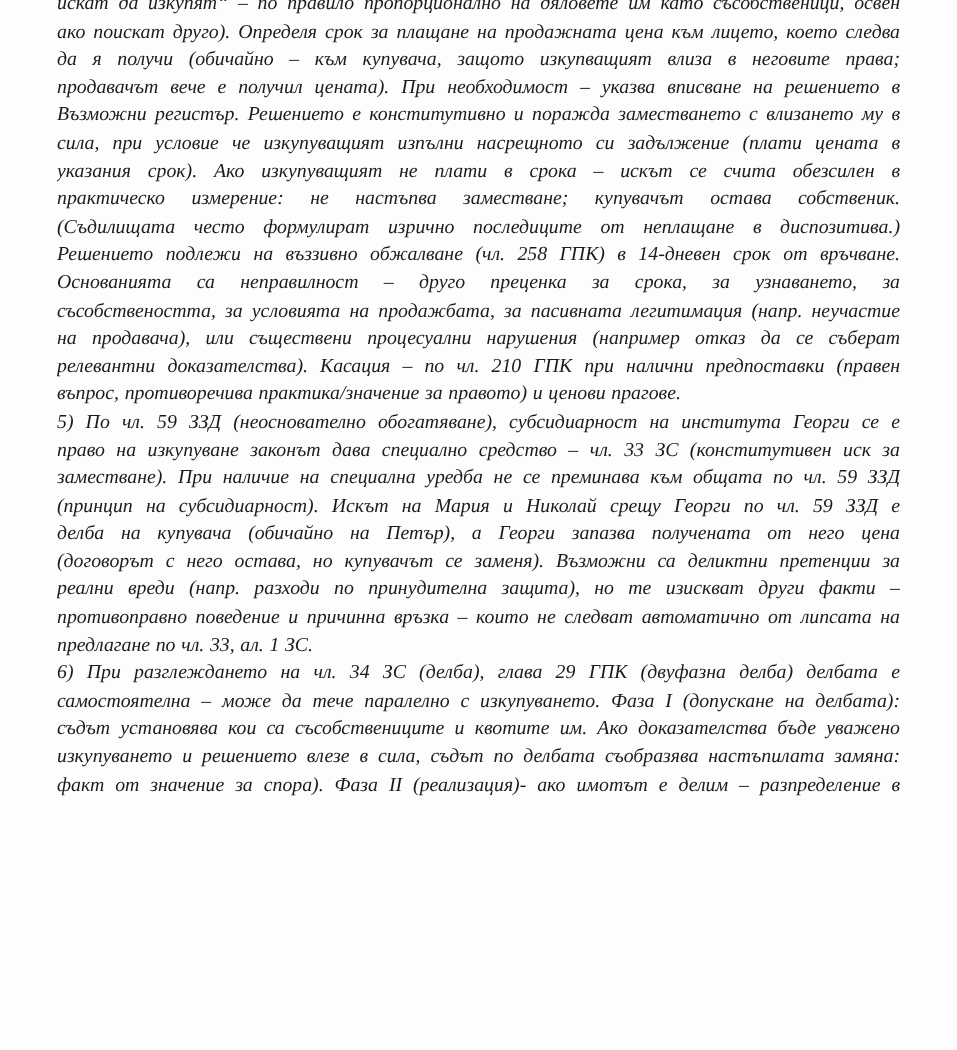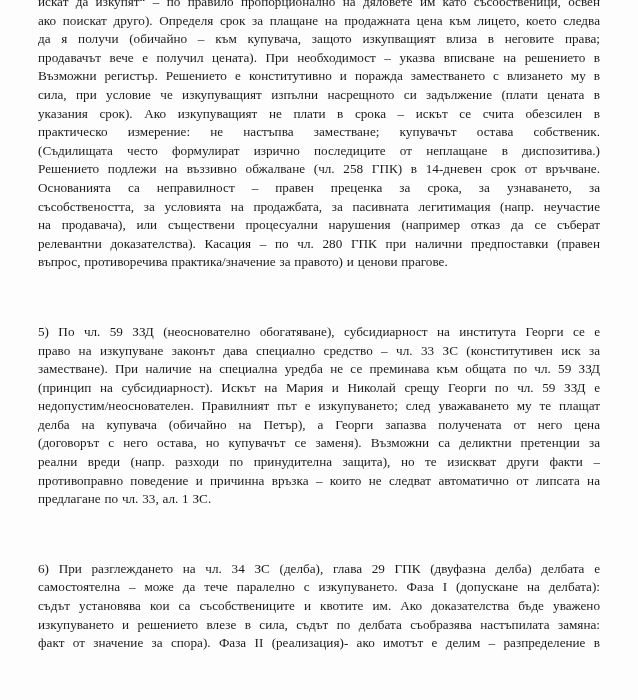--- a/index.html
+++ b/index.html
@@ -4,25 +4,25 @@
 <style>
   html, body { margin: 0; padding: 0; }
   body {
     width: 638px;
     height: 700px;
     overflow: hidden;
     background: #fdfdfd;
     color: #1b1b1b;
     font-family: "Liberation Serif", "DejaVu Serif", serif;
   }
-  .page { width: 638px; height: 656px; overflow: hidden; }
+  .page { width: 638px; height: 656px; overflow: hidden; font-style: italic; }
   .content { padding: 0 38px; }
   .para { font-size: 13.2px; }
   .para:first-child { margin-top: -7px; }
-  .para + .para { margin-top: 51px; }
+  .para + .para { }
   .line {
     line-height: 18.6px;
     height: 18.6px;
     overflow: hidden;
     text-align: justify;
     text-align-last: justify;
     word-spacing: 0.5px;
   }
   .line.last { text-align-last: left; }
 </style>
@@ -35,32 +35,31 @@
         <div class="line">искат да изкупят“ – по правило пропорционално на дяловете им като съсобственици, освен</div>
         <div class="line">ако поискат друго). Определя срок за плащане на продажната цена към лицето, което следва</div>
         <div class="line">да я получи (обичайно – към купувача, защото изкупващият влиза в неговите права;</div>
         <div class="line">продавачът вече е получил цената). При необходимост – указва вписване на решението в</div>
         <div class="line">Възможни регистър. Решението е конститутивно и поражда заместването с влизането му в</div>
         <div class="line">сила, при условие че изкупуващият изпълни насрещното си задължение (плати цената в</div>
         <div class="line">указания срок). Ако изкупуващият не плати в срока – искът се счита обезсилен в</div>
         <div class="line">практическо измерение: не настъпва заместване; купувачът остава собственик.</div>
         <div class="line">(Съдилищата често формулират изрично последиците от неплащане в диспозитива.)</div>
         <div class="line">Решението подлежи на въззивно обжалване (чл. 258 ГПК) в 14-дневен срок от връчване.</div>
-        <div class="line">Основанията са неправилност – правен преценка за срока, за узнаването, за</div>
+        <div class="line">Основанията са неправилност – друго преценка за срока, за узнаването, за</div>
         <div class="line">съсобствеността, за условията на продажбата, за пасивната легитимация (напр. неучастие</div>
         <div class="line">на продавача), или съществени процесуални нарушения (например отказ да се съберат</div>
-        <div class="line">релевантни доказателства). Касация – по чл. 280 ГПК при налични предпоставки (правен</div>
+        <div class="line">релевантни доказателства). Касация – по чл. 210 ГПК при налични предпоставки (правен</div>
         <div class="line last">въпрос, противоречива практика/значение за правото) и ценови прагове.</div>
       </div>
       <div class="para">
         <div class="line">5) По чл. 59 ЗЗД (неоснователно обогатяване), субсидиарност на института Георги се е</div>
         <div class="line">право на изкупуване законът дава специално средство – чл. 33 ЗС (конститутивен иск за</div>
         <div class="line">заместване). При наличие на специална уредба не се преминава към общата по чл. 59 ЗЗД</div>
         <div class="line">(принцип на субсидиарност). Искът на Мария и Николай срещу Георги по чл. 59 ЗЗД е</div>
-        <div class="line">недопустим/неоснователен. Правилният път е изкупуването; след уважаването му те плащат</div>
         <div class="line">делба на купувача (обичайно на Петър), а Георги запазва получената от него цена</div>
         <div class="line">(договорът с него остава, но купувачът се заменя). Възможни са деликтни претенции за</div>
         <div class="line">реални вреди (напр. разходи по принудителна защита), но те изискват други факти –</div>
         <div class="line">противоправно поведение и причинна връзка – които не следват автоматично от липсата на</div>
         <div class="line last">предлагане по чл. 33, ал. 1 ЗС.</div>
       </div>
       <div class="para">
         <div class="line">6) При разглеждането на чл. 34 ЗС (делба), глава 29 ГПК (двуфазна делба) делбата е</div>
         <div class="line">самостоятелна – може да тече паралелно с изкупуването. Фаза I (допускане на делбата):</div>
         <div class="line">съдът установява кои са съсобствениците и квотите им. Ако доказателства бъде уважено</div>

